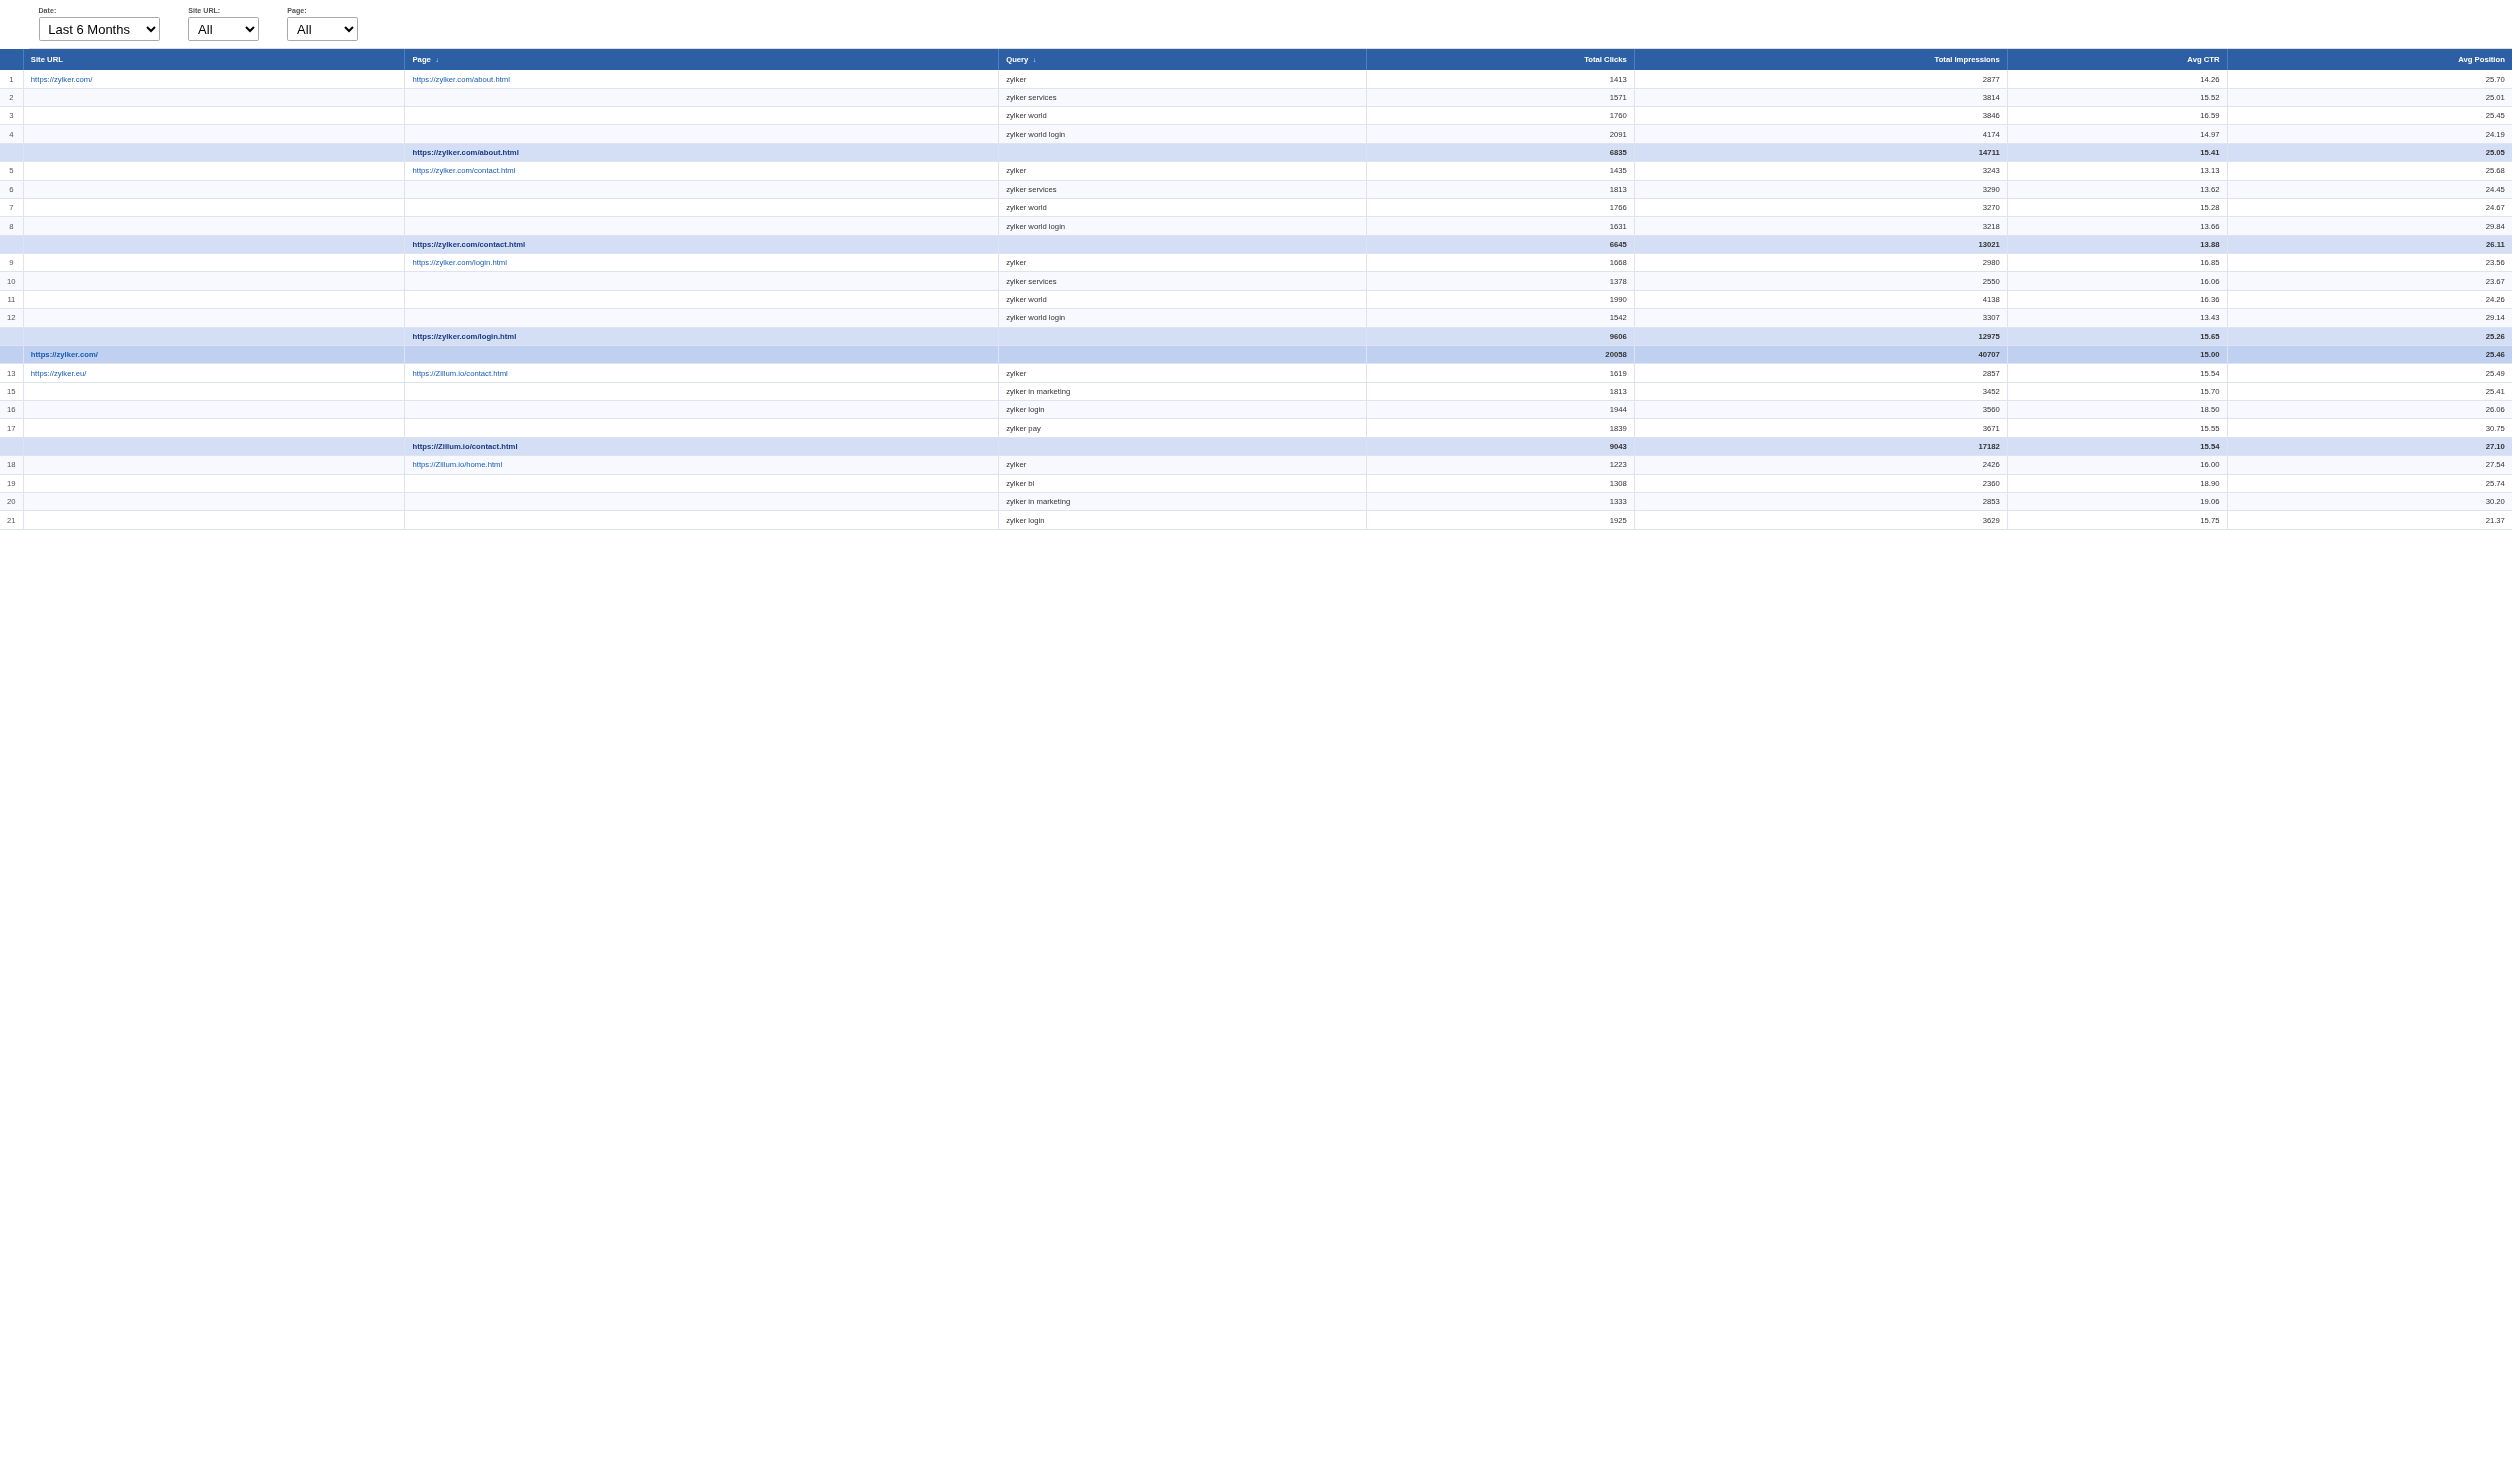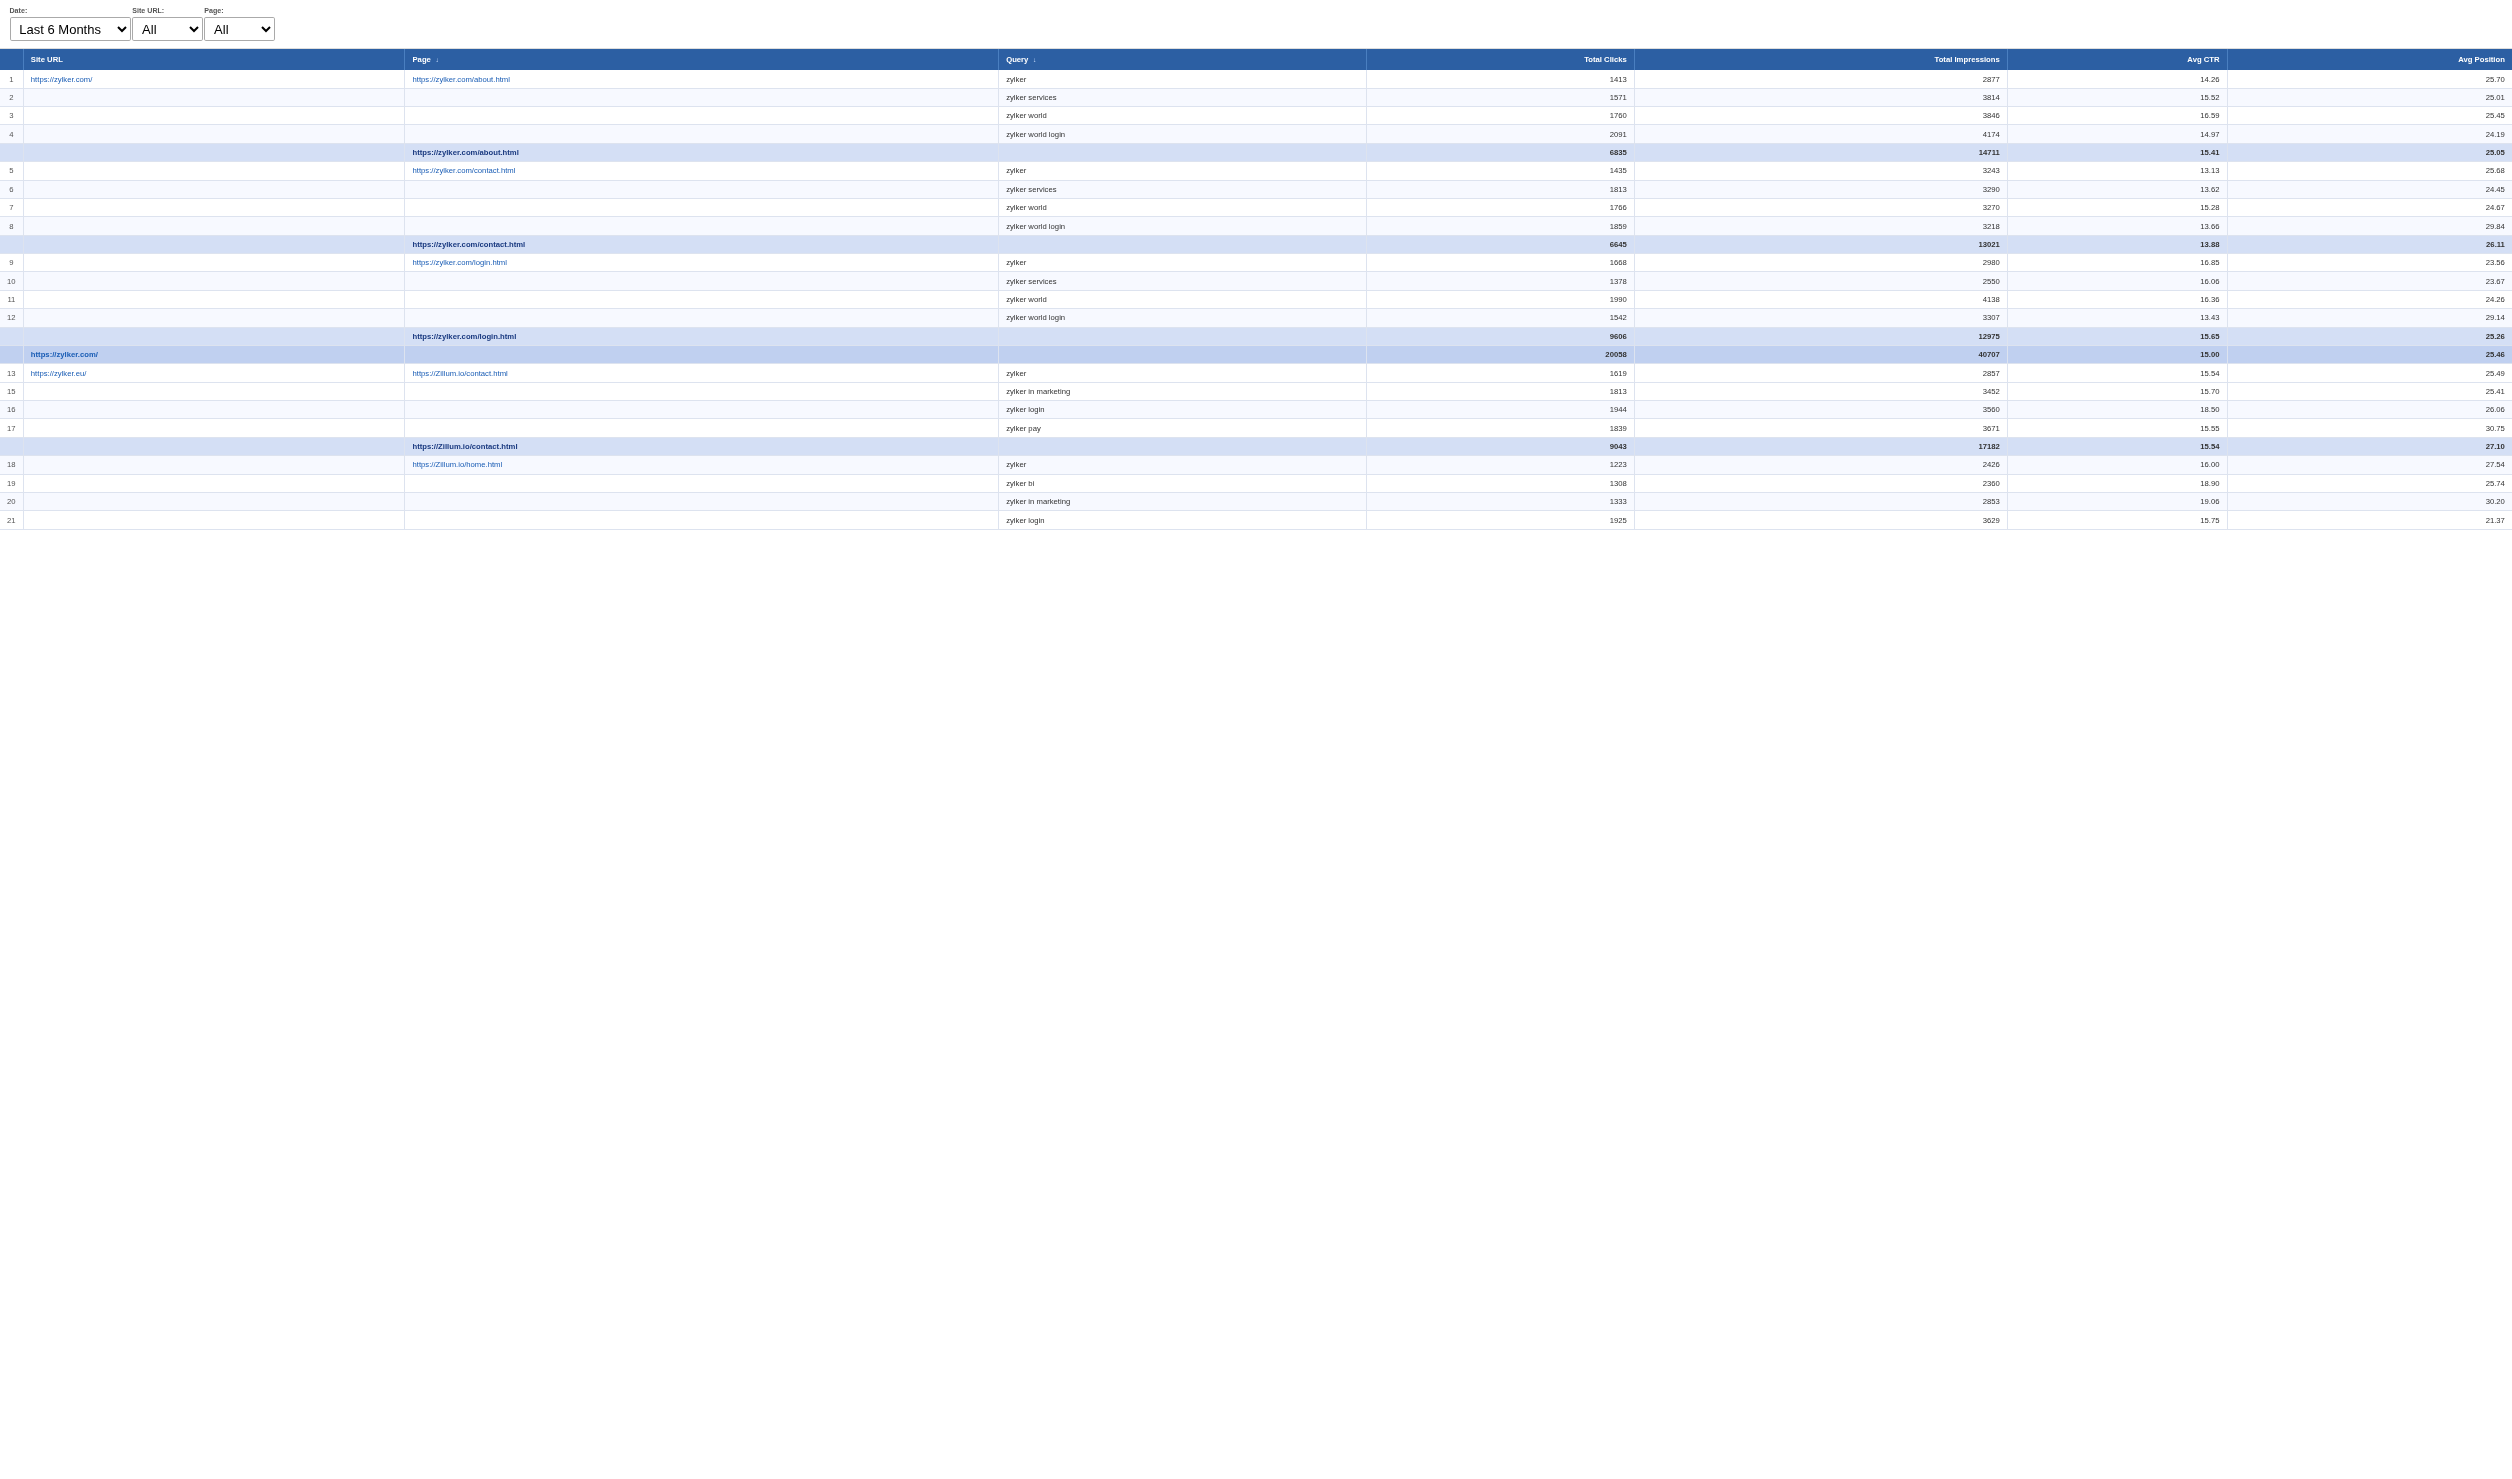--- a/index.html
+++ b/index.html
@@ -4,24 +4,25 @@
   <style>
     * { box-sizing: border-box; margin: 0; padding: 0; }
     body {
       font-family: Arial, sans-serif;
       font-size: 7.7px;
       background: #fff;
       color: #333;
     }
     .filters {
       display: flex;
-      gap: 1px;
+      gap: 28px;
       padding: 7.1px 9.5px;
       align-items: flex-end;
       border-bottom: 0.6px solid #ddd;
+      margin-left: 29px;
     }
     .filter-group {
       display: flex;
       flex-direction: column;
       gap: 2.4px;
     }
     .filter-group label {
       font-size: 7.1px;
       color: #555;
       font-weight: 600;
@@ -226,21 +227,21 @@
           <td class="numeric">1766</td>
           <td class="numeric">3270</td>
           <td class="numeric">15.28</td>
           <td class="numeric">24.67</td>
         </tr>
         <tr class="zebra-light">
           <td class="row-num">8</td>
           <td class="site-url"></td>
           <td class="page-url"></td>
           <td>zylker world login</td>
-          <td class="numeric">1859</td>
+          <td class="numeric">1631</td>
           <td class="numeric">3218</td>
           <td class="numeric">13.66</td>
           <td class="numeric">29.84</td>
         </tr>
         <tr class="subtotal">
           <td class="row-num"></td>
           <td class="site-url"></td>
           <td class="subtotal-url">https://zylker.com/contact.html</td>
           <td></td>
           <td class="numeric">6645</td>

